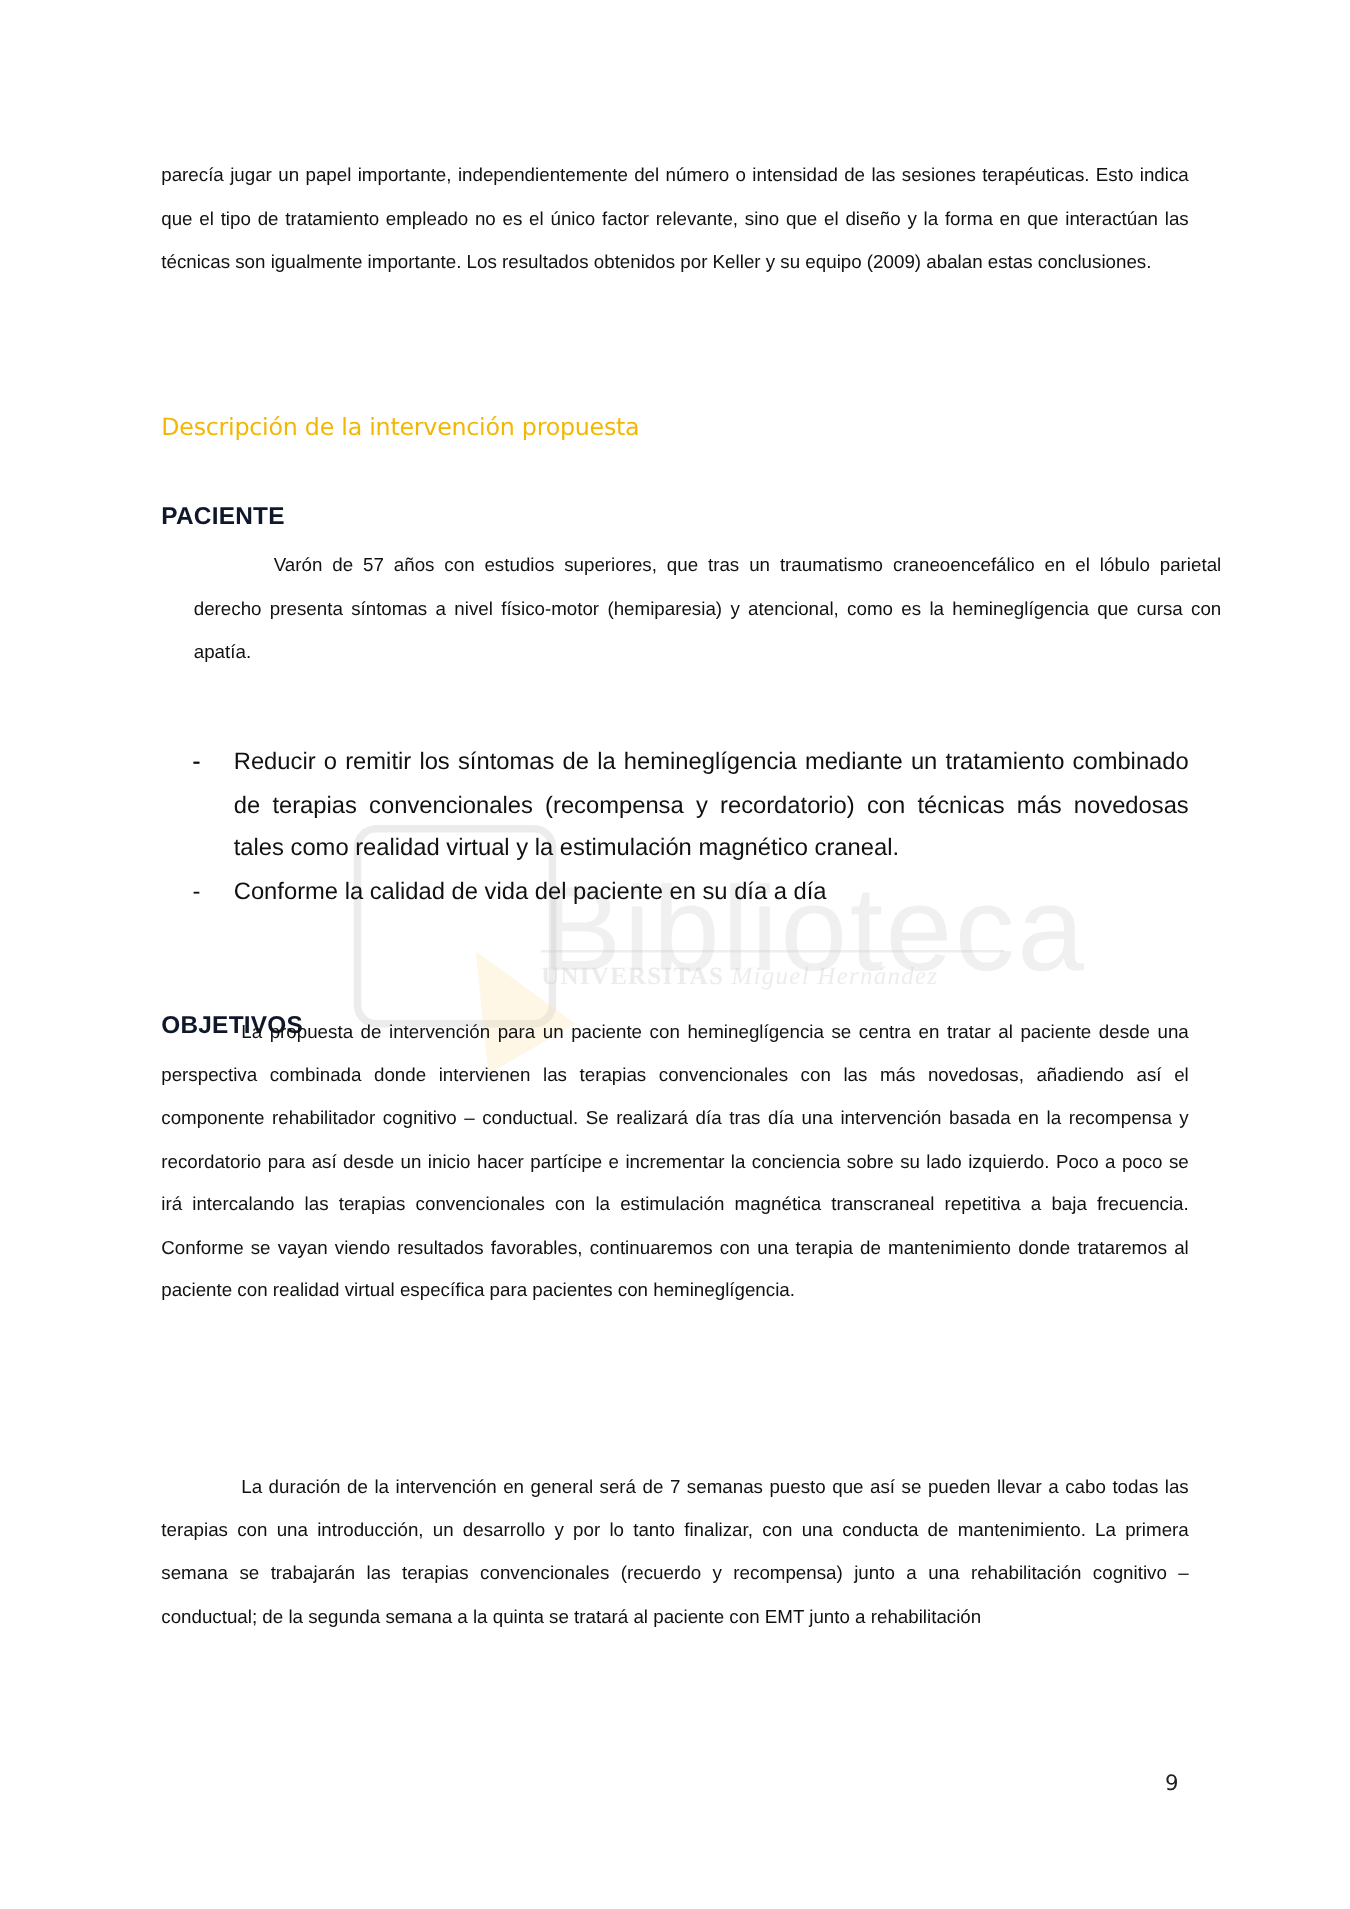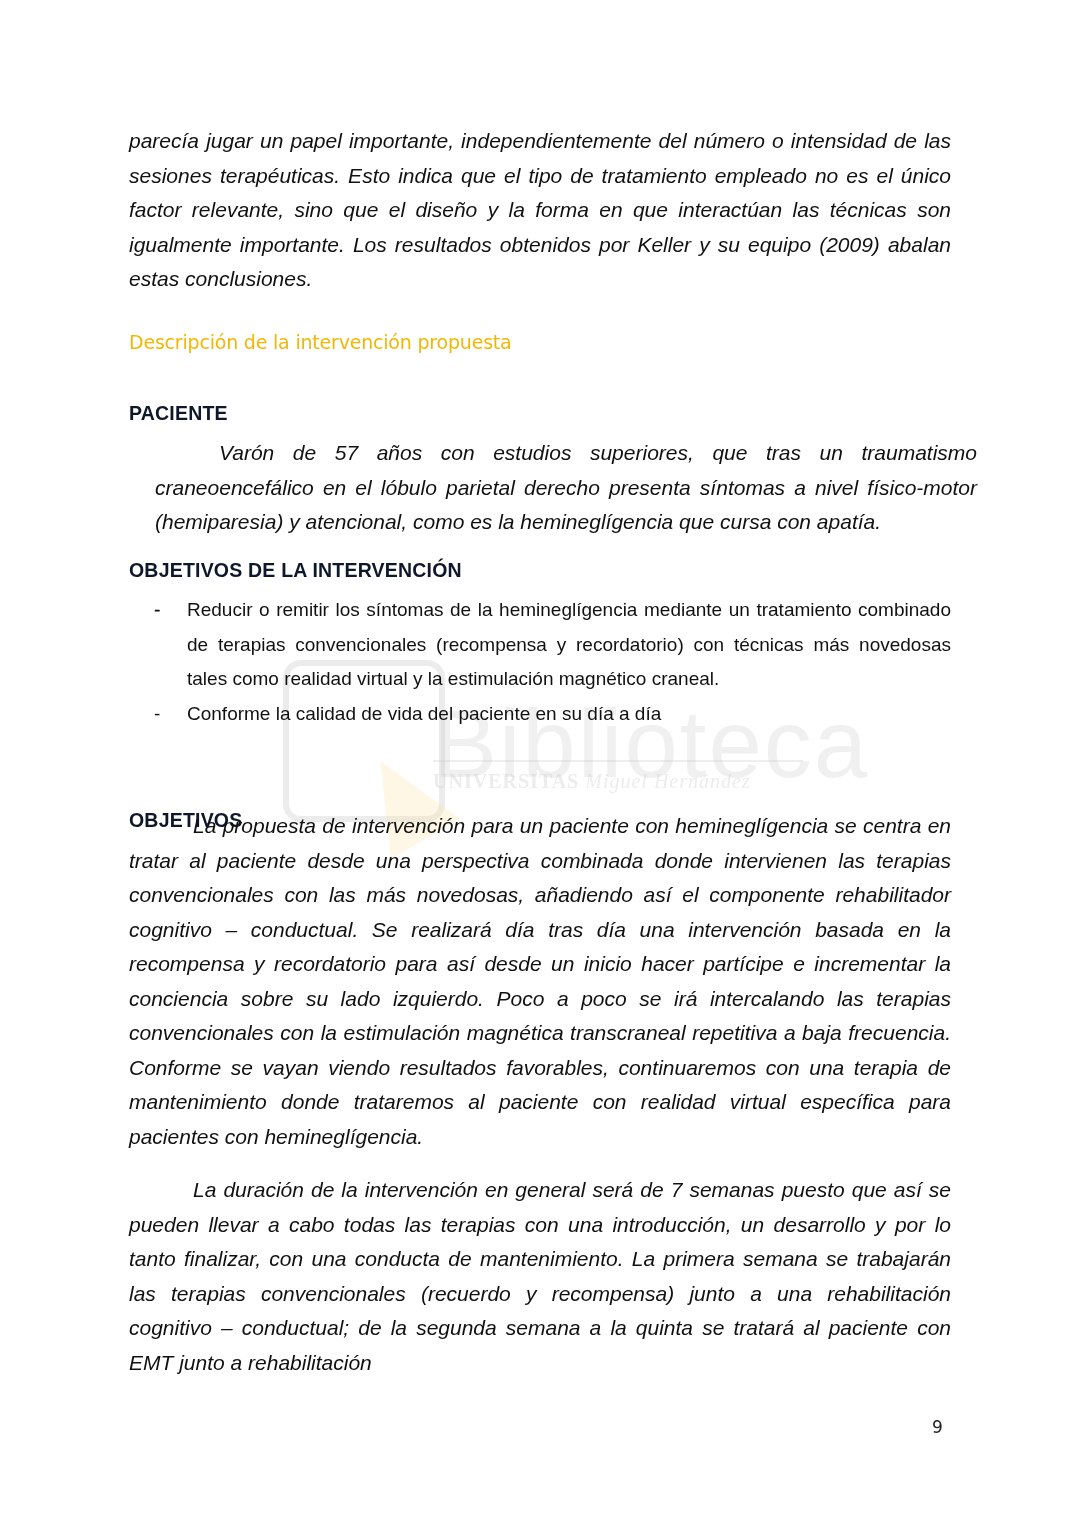--- a/index.html
+++ b/index.html
@@ -3,23 +3,22 @@
   <meta charset="utf-8">
   <style>
     html, body { margin: 0; padding: 0; background: #ffffff; }
     body {
       width: 1080px; height: 1527px; position: relative; overflow: hidden;
       font-family: "Liberation Sans", sans-serif; color: #111111;
     }
     .page { position: absolute; left: 0; top: 0; width: 1080px; height: 1527px; }
     .content { position: absolute; left: 129px; top: 124px; width: 822px; }
     p.body {
-      margin: 0; font-size: 21px; line-height: 34.5px; text-align: justify;
+      margin: 0; font-size: 15px; line-height: 34.5px; text-align: justify;
       text-align-last: left;
-      font-style: italic;
     }
     p.indent { text-indent: 64px; }
     .h1 {
       position: absolute; left: 129px; top: 331px;
       font-family: "DejaVu Sans", sans-serif; font-size: 19px; color: #f2b705;
       margin: 0; font-weight: normal; letter-spacing: -0.2px;
     }
     .h2 {
       position: absolute; left: 129px; margin: 0;
       font-size: 19.5px; font-weight: bold; color: #0f172a; letter-spacing: 0.2px;
@@ -77,21 +76,20 @@
     <p class="body">parecía jugar un papel importante, independientemente del número o intensidad de las sesiones terapéuticas. Esto indica que el tipo de tratamiento empleado no es el único factor relevante, sino que el diseño y la forma en que interactúan las técnicas son igualmente importante. Los resultados obtenidos por Keller y su equipo (2009) abalan estas conclusiones.</p>
   </div>
 
   <h2 class="h1">Descripción de la intervención propuesta</h2>
 
   <h3 class="h2" style="top:402px;">PACIENTE</h3>
   <div class="block" style="top:436px;margin-left:26px;">
     <p class="body indent">Varón de 57 años con estudios superiores, que tras un traumatismo craneoencefálico en el lóbulo parietal derecho presenta síntomas a nivel físico-motor (hemiparesia) y atencional, como es la hemineglígencia que cursa con apatía.</p>
   </div>
 
-  <h3 class="h2" style="top:559px;">OBJETIVOS DE LA INTERVENCIÓN</h3>
   <div class="block" style="top:593px;">
     <ul class="objectives">
       <li><span class="dash">-</span></li>
       <li><span class="dash">-</span><span>Reducir o remitir los síntomas de la hemineglígencia mediante un tratamiento combinado de terapias convencionales (recompensa y recordatorio) con técnicas más novedosas tales como realidad virtual y la estimulación magnético craneal.</span></li>
       <li><span class="dash">-</span><span>Conforme la calidad de vida del paciente en su día a día</span></li>
     </ul>
   </div>
 
   <h3 class="h2" style="top:809px;">OBJETIVOS</h3>
   <div class="block" style="top:809px;">

